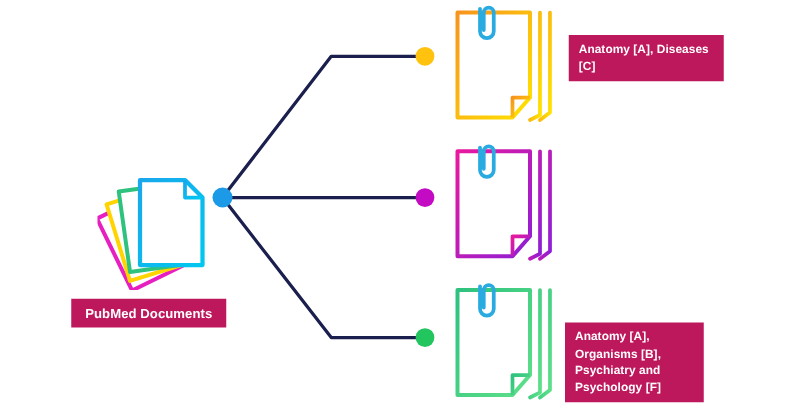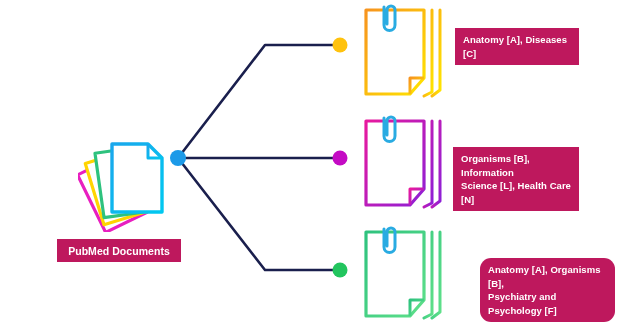--- a/index.html
+++ b/index.html
@@ -64,24 +64,23 @@
     left: 455px;
     top: 28px;
     width: 124px;
   }
   #branch-label-1 {
     left: 453px;
     top: 147px;
     width: 126px;
   }
   #branch-label-2 {
-    left: 480px;
+    left: 452px;
     top: 258px;
-    width: 135px;
-    border-radius: 11px;
+    width: 111px;
   }
 </style>
 </head>
 <body>
 
 <div id="diagram-root">
 
   <svg class="connector-layer" viewBox="0 0 640 322" width="640" height="322">
     <defs>
 
@@ -182,22 +181,20 @@
     <g stroke="url(#grad1l)" stroke-width="3" stroke-linecap="round">
       <line x1="18" y1="32" x2="57" y2="32"></line>
       <line x1="18" y1="41" x2="57" y2="41"></line>
       <line x1="18" y1="50" x2="57" y2="50"></line>
       <line x1="18" y1="59" x2="57" y2="59"></line>
       <line x1="18" y1="68" x2="57" y2="68"></line>
     </g>
     <path d="M26,3 L26,21 a5.5,5.5 0 0 0 11,0 L37,6 a4,4 0 0 0 -8,0 L29,20" fill="none" stroke="#29abe2" stroke-width="3" stroke-linecap="round" stroke-linejoin="round"></path>
   </svg>
 
-  <div class="label-box" id="branch-label-1">Organisms [B], Information
-Science [L], Health Care [N]</div>
 
   <svg class="doc-icon" style="left:358px; top:226px;" width="100" height="95" viewBox="0 0 100 95">
     <defs>
       <linearGradient id="grad2" x1="0" y1="0" x2="1" y2="1">
         <stop offset="0%" stop-color="#2ec27e"></stop>
         <stop offset="100%" stop-color="#5fe08a"></stop>
       </linearGradient>
       <linearGradient id="grad2l" x1="0" y1="0" x2="1" y2="0">
         <stop offset="0%" stop-color="#2ec27e"></stop>
         <stop offset="100%" stop-color="#56dd88"></stop>

